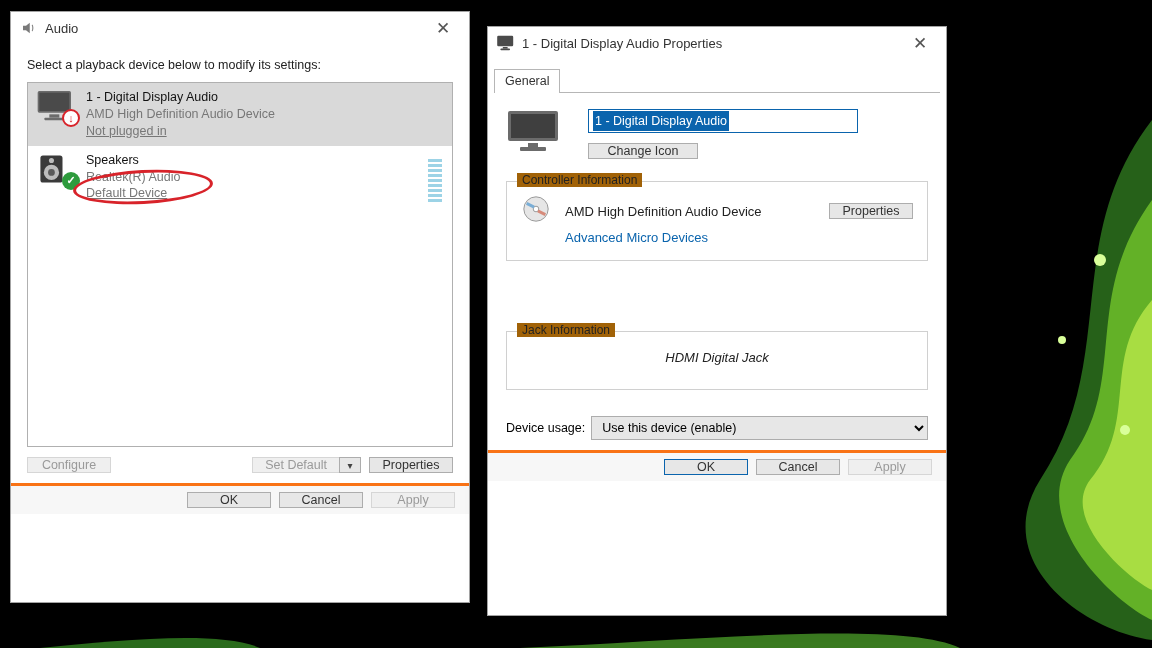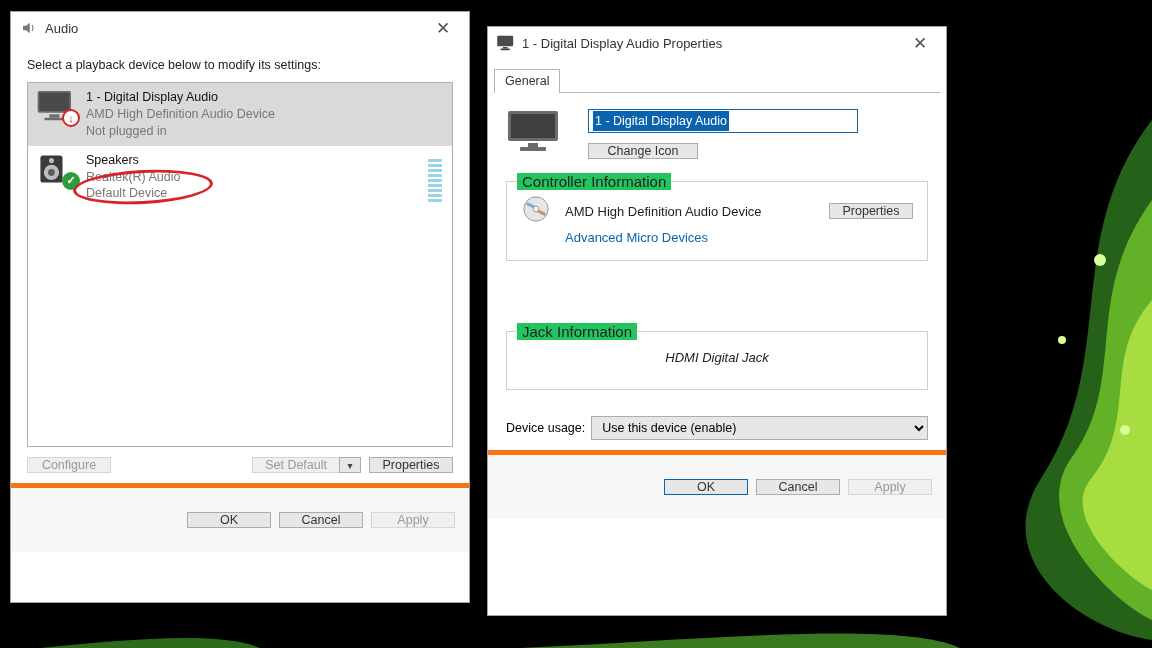--- a/index.html
+++ b/index.html
@@ -20,47 +20,47 @@
   .tab.active { border-color:#b6b6b6; background:#fff; }
   .panel { padding:14px 16px 10px 16px; }
   .instr { font-size:12.5px; color:#222; margin-bottom:10px; }
   .devlist { border:1px solid #b0b0b0; height:365px; overflow:auto; }
   .devrow { display:flex; align-items:flex-start; padding:6px 8px; gap:10px; position:relative; }
   .devrow.sel { background:#d9d9d9; }
   .devicon { width:40px; height:34px; position:relative; flex:none; }
   .devtext { display:flex; flex-direction:column; line-height:1.35; font-size:12.5px; }
   .devtext .name { color:#111; }
   .devtext .sub  { color:#777; }
-  .devtext .sub2 { color:#777; }
+  .devtext .sub2 { color:#777;text-decoration:underline; }
   .levelmeter { position:absolute; right:10px; top:8px; width:14px; height:48px; display:flex; flex-direction:column-reverse; gap:2px; }
   .levelmeter i { display:block; height:3px; background:#9cd3e6; }
 
   .ellipse { position:absolute; left:62px; top:158px; width:140px; height:34px; border:3px solid #d8232a; border-radius:50%; transform:rotate(-3deg); pointer-events:none; }
 
   .btnrow { display:flex; gap:10px; margin-top:10px; }
   .btnrow .right { margin-left:auto; display:flex; gap:8px; }
   .wbtn { min-width:84px; height:16px; padding:0 12px; font-size:12.5px; background:#e7e7e7; border:1px solid #adadad; color:#333; cursor:pointer; display:inline-flex; align-items:center; justify-content:center; }
   .wbtn:disabled { color:#9a9a9a; background:#efefef; border-color:#d6d6d6; cursor:default; }
   .splitbtn { display:flex; }
   .splitbtn .wbtn { border-right:none; }
   .splitbtn .arrow { width:22px; border:1px solid #adadad; background:#e7e7e7; display:flex; align-items:center; justify-content:center; font-size:10px; color:#444; }
-  .footer { border-top:5px solid #f97316; padding:24px 14px; display:flex; justify-content:flex-end; gap:8px; background:#f7f7f7; }
+  .footer { border-top:3px solid #f97316; padding:6px 14px; display:flex; justify-content:flex-end; gap:8px; background:#f7f7f7; }
 
   
   #props { left:487px; top:26px; width:460px; height:590px; }
   #props .tabstrip { margin-top:6px; }
   #props .panel { padding:16px 18px 10px 18px; }
   .toprow { display:flex; align-items:flex-start; gap:26px; }
   .monitor { width:56px; height:42px; }
   .namecol { display:flex; flex-direction:column; gap:10px; }
   .nameinput { width:270px; height:24px; border:1px solid #0a64ad; font-size:12.5px; padding:1px 4px; }
   .nameinput::selection { background:#0a64ad; color:#fff; }
   .nameinner { display:inline-block; background:#0a64ad; color:#fff; padding:0 2px; font-size:12.5px; line-height:20px; }
   .group { border:1px solid #d0d0d0; margin-top:22px; padding:12px 14px 14px 14px; position:relative; }
-  .group .legend { position:absolute; top:-9px; left:10px; background:#22c55e; padding:0 5px; font-size:15px; color:#222; }
+  .group .legend { position:absolute; top:-9px; left:10px; background:#a16207; padding:0 5px; font-size:12px; color:#222; }
   .ctrlrow { display:flex; align-items:center; gap:14px; }
   .ctrlrow .ctext { font-size:13px; color:#222; flex:1; }
   .link { color:#0a64ad; font-size:13px; margin-left:44px; display:inline-block; cursor:pointer; }
   .jacktext { text-align:center; font-size:13px; color:#222; padding:6px 0 10px 0;font-style:italic; }
   .usage { display:flex; align-items:center; gap:6px; margin-top:26px; font-size:12.5px; }
   .usage select { flex:1; height:24px; border:1px solid #adadad; background:#e7e7e7; font-size:12.5px; padding:0 6px; }
 
   .statusbadge { position:absolute; width:18px; height:18px; border-radius:50%; left:26px; top:20px; display:flex; align-items:center; justify-content:center; color:#fff; font-size:11px; font-weight:bold; }
   .badge-warn { background:#fff; border:2px solid #d8232a; color:#d8232a; }
   .badge-ok   { background:#2e9b3d; }

